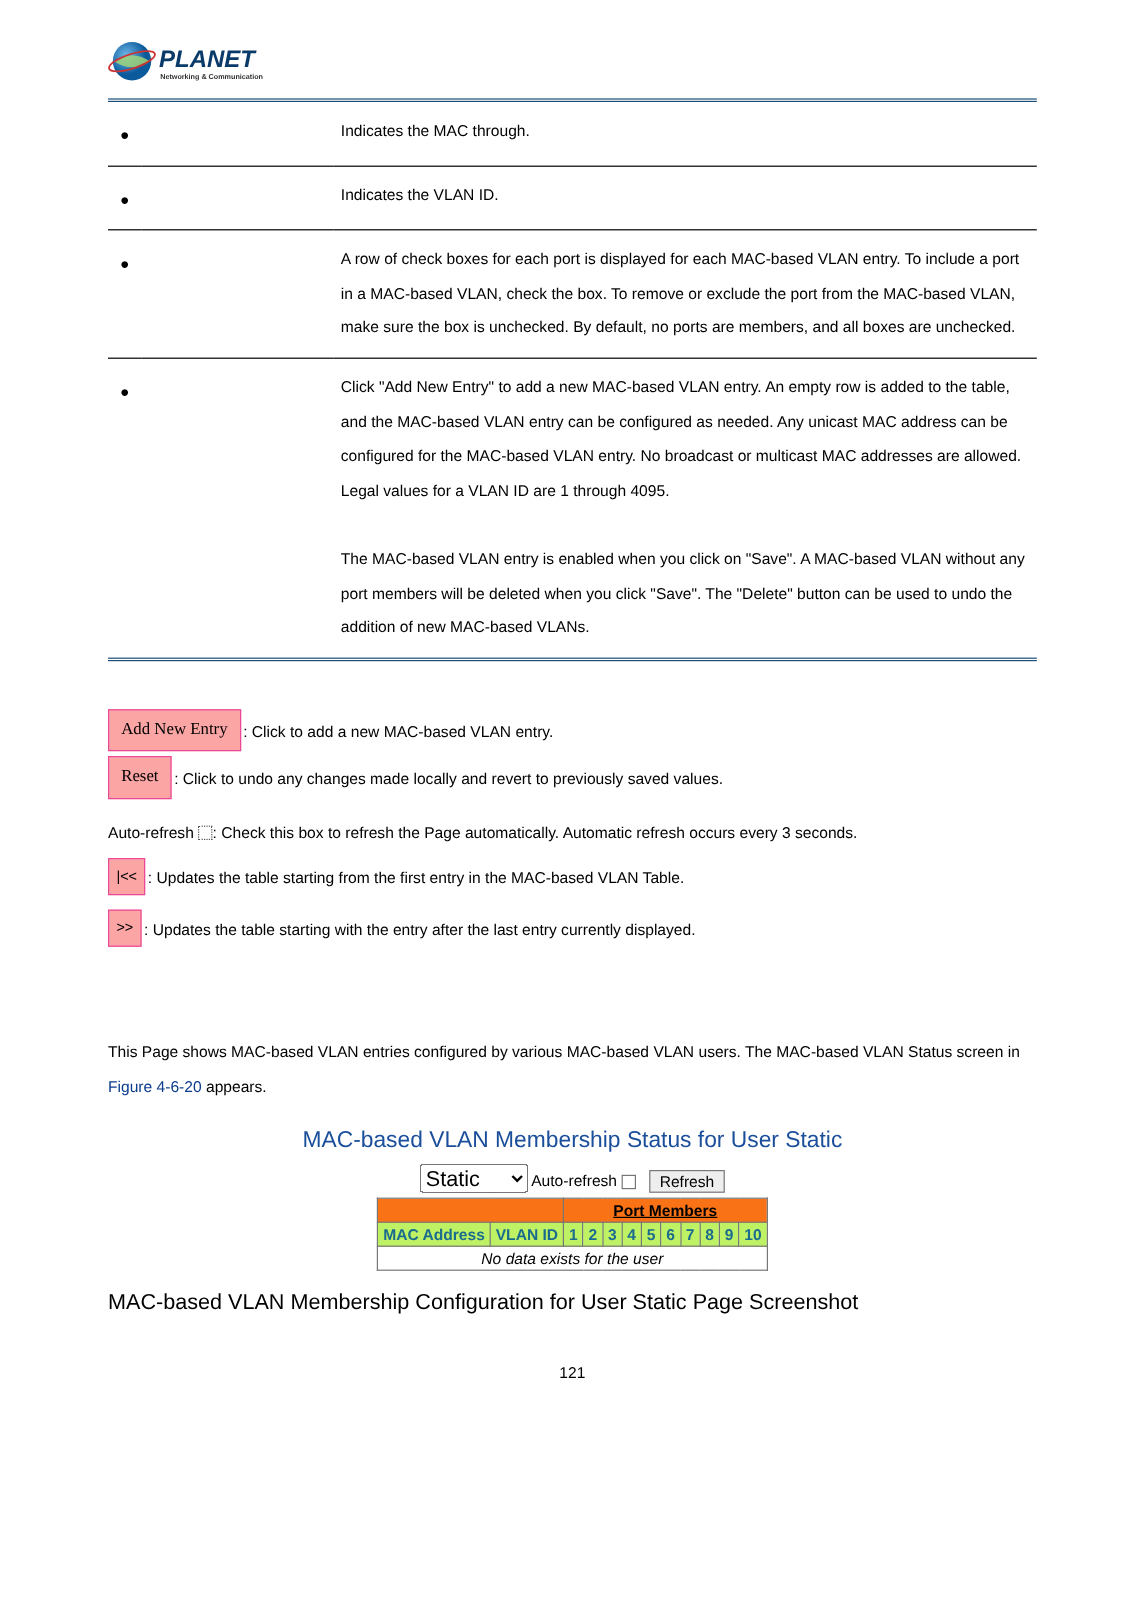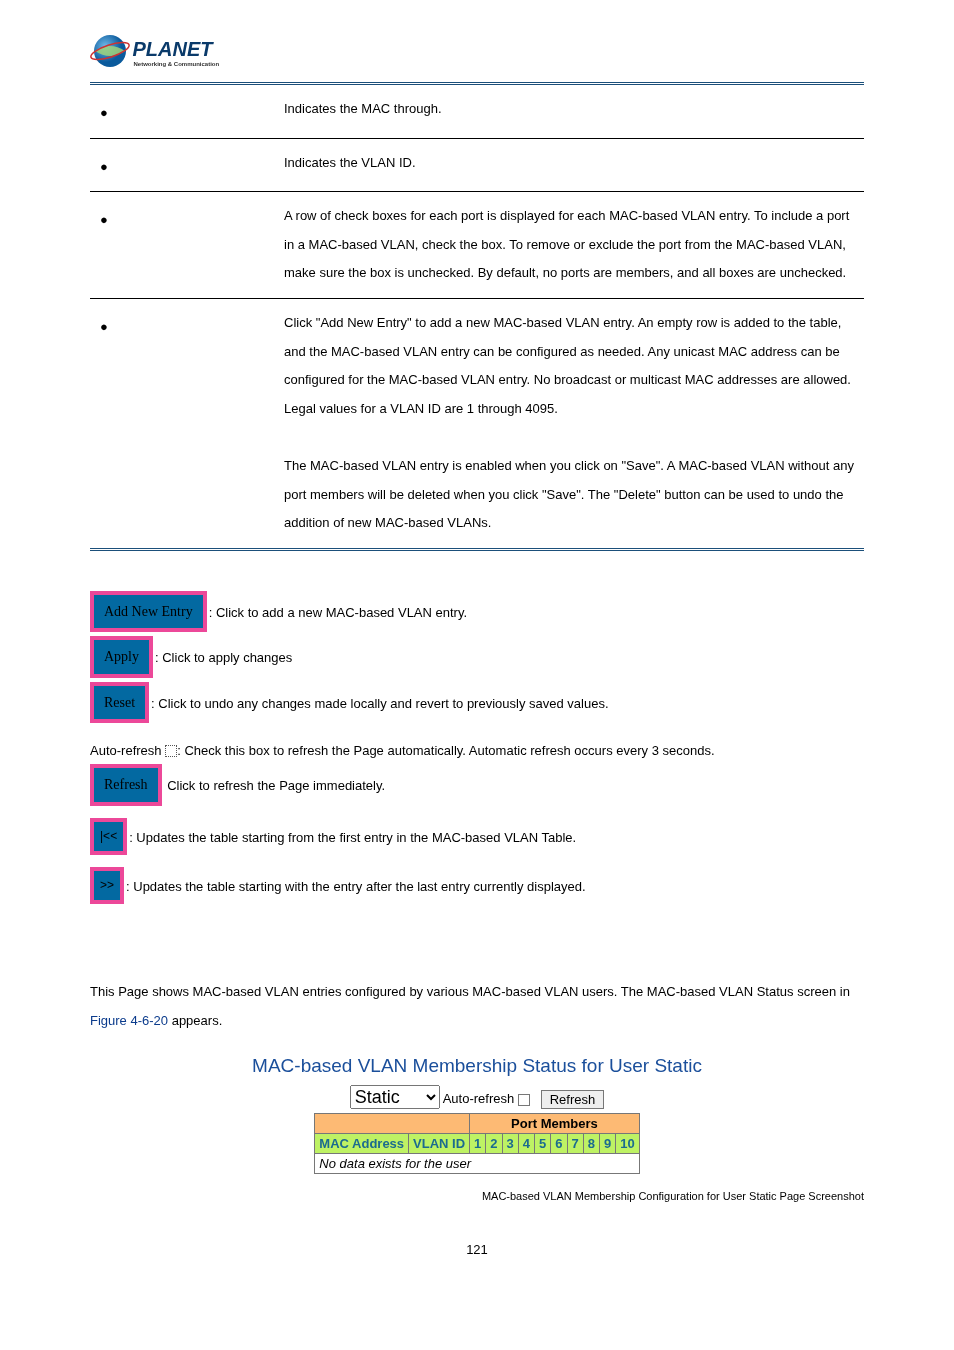--- a/index.html
+++ b/index.html
@@ -29,22 +29,22 @@
     vertical-align: top;
     line-height: 2.2;
   }
   table.desc tr:first-child td { border-top: none; }
   table.desc td.bullet { width: 28px; text-align: center; padding-top:14px;}
   table.desc td.lbl { width: 160px; }
   .bottom-rule { border-top: 3px double #1b4f7a; }
   .btns-section { margin-top: 40px; line-height: 2.1; }
   .btn {
     display: inline-block;
-    border: 4px solid #ec4899;
-    background: #0369a1;
+    border: 1px solid #ec4899;
+    background: #fca5a5;
     padding: 2px 10px;
     font-family: "Times New Roman", serif;
     font-size: 14px;
     vertical-align: middle;
     margin-right: 2px;
     margin-bottom: 4px;
   }
   .btn.small { padding: 2px 6px; font-family: Arial, sans-serif; font-size:12px; }
   .chkbox {
     display: inline-block;
@@ -78,27 +78,27 @@
   table.memb {
     margin: 0 auto;
     border-collapse: collapse;
     font-size: 13px;
   }
   table.memb th, table.memb td {
     border: 1px solid #777;
     padding: 2px 4px;
     text-align: center;
   }
-  table.memb th.group { background: #fdba74; font-weight: bold; }
+  table.memb th.group { background: #f97316; font-weight: bold; text-decoration: underline; }
   table.memb th.col { color: #1b6b8f; font-weight: bold; background:#bef264; }
-  table.memb td.nodata { text-align: left; font-style: italic; }
+  table.memb td.nodata { text-align: center; font-style: italic; }
   .caption {
-    text-align: right;
+    text-align: left;
     margin-top: 16px;
-    font-size: 11px;
+    font-size: 18px;
   }
   .pagenum { text-align: center; margin-top: 40px; font-size: 13px; }
 </style>
 </head>
 <body>
 
 <div class="logo-row">
   <svg class="logo-svg" viewBox="0 0 350 100">
     <defs>
       <radialGradient id="g1" cx="35%" cy="35%">
@@ -143,31 +143,25 @@
   </tr>
 </tbody>
   </table>
 <div class="bottom-rule"></div>
 
 <div class="btns-section">
   <div>
     <span class="btn">Add New Entry</span><span>: Click to add a new MAC-based VLAN entry.</span>
   </div>
   <div>
-    <span class="btn">Apply</span><span>: Click to apply changes</span>
-  </div>
-  <div>
     <span class="btn">Reset</span><span>: Click to undo any changes made locally and revert to previously saved values.</span>
   </div>
   <div style="margin-top:10px;">
     <span>Auto-refresh</span>
     <span class="chkbox"></span><span>: Check this box to refresh the Page automatically. Automatic refresh occurs every 3 seconds.</span>
-  </div>
-  <div>
-    <span class="btn">Refresh</span><span> Click to refresh the Page immediately.</span>
   </div>
   <div style="margin-top:8px;">
     <span class="btn small">|&lt;&lt;</span><span>: Updates the table starting from the first entry in the MAC-based VLAN Table.</span>
   </div>
   <div style="margin-top:8px;">
     <span class="btn small">&gt;&gt;</span><span>: Updates the table starting with the entry after the last entry currently displayed.</span>
   </div>
 </div>
 
 <div class="section-body" style="margin-top:70px;">

